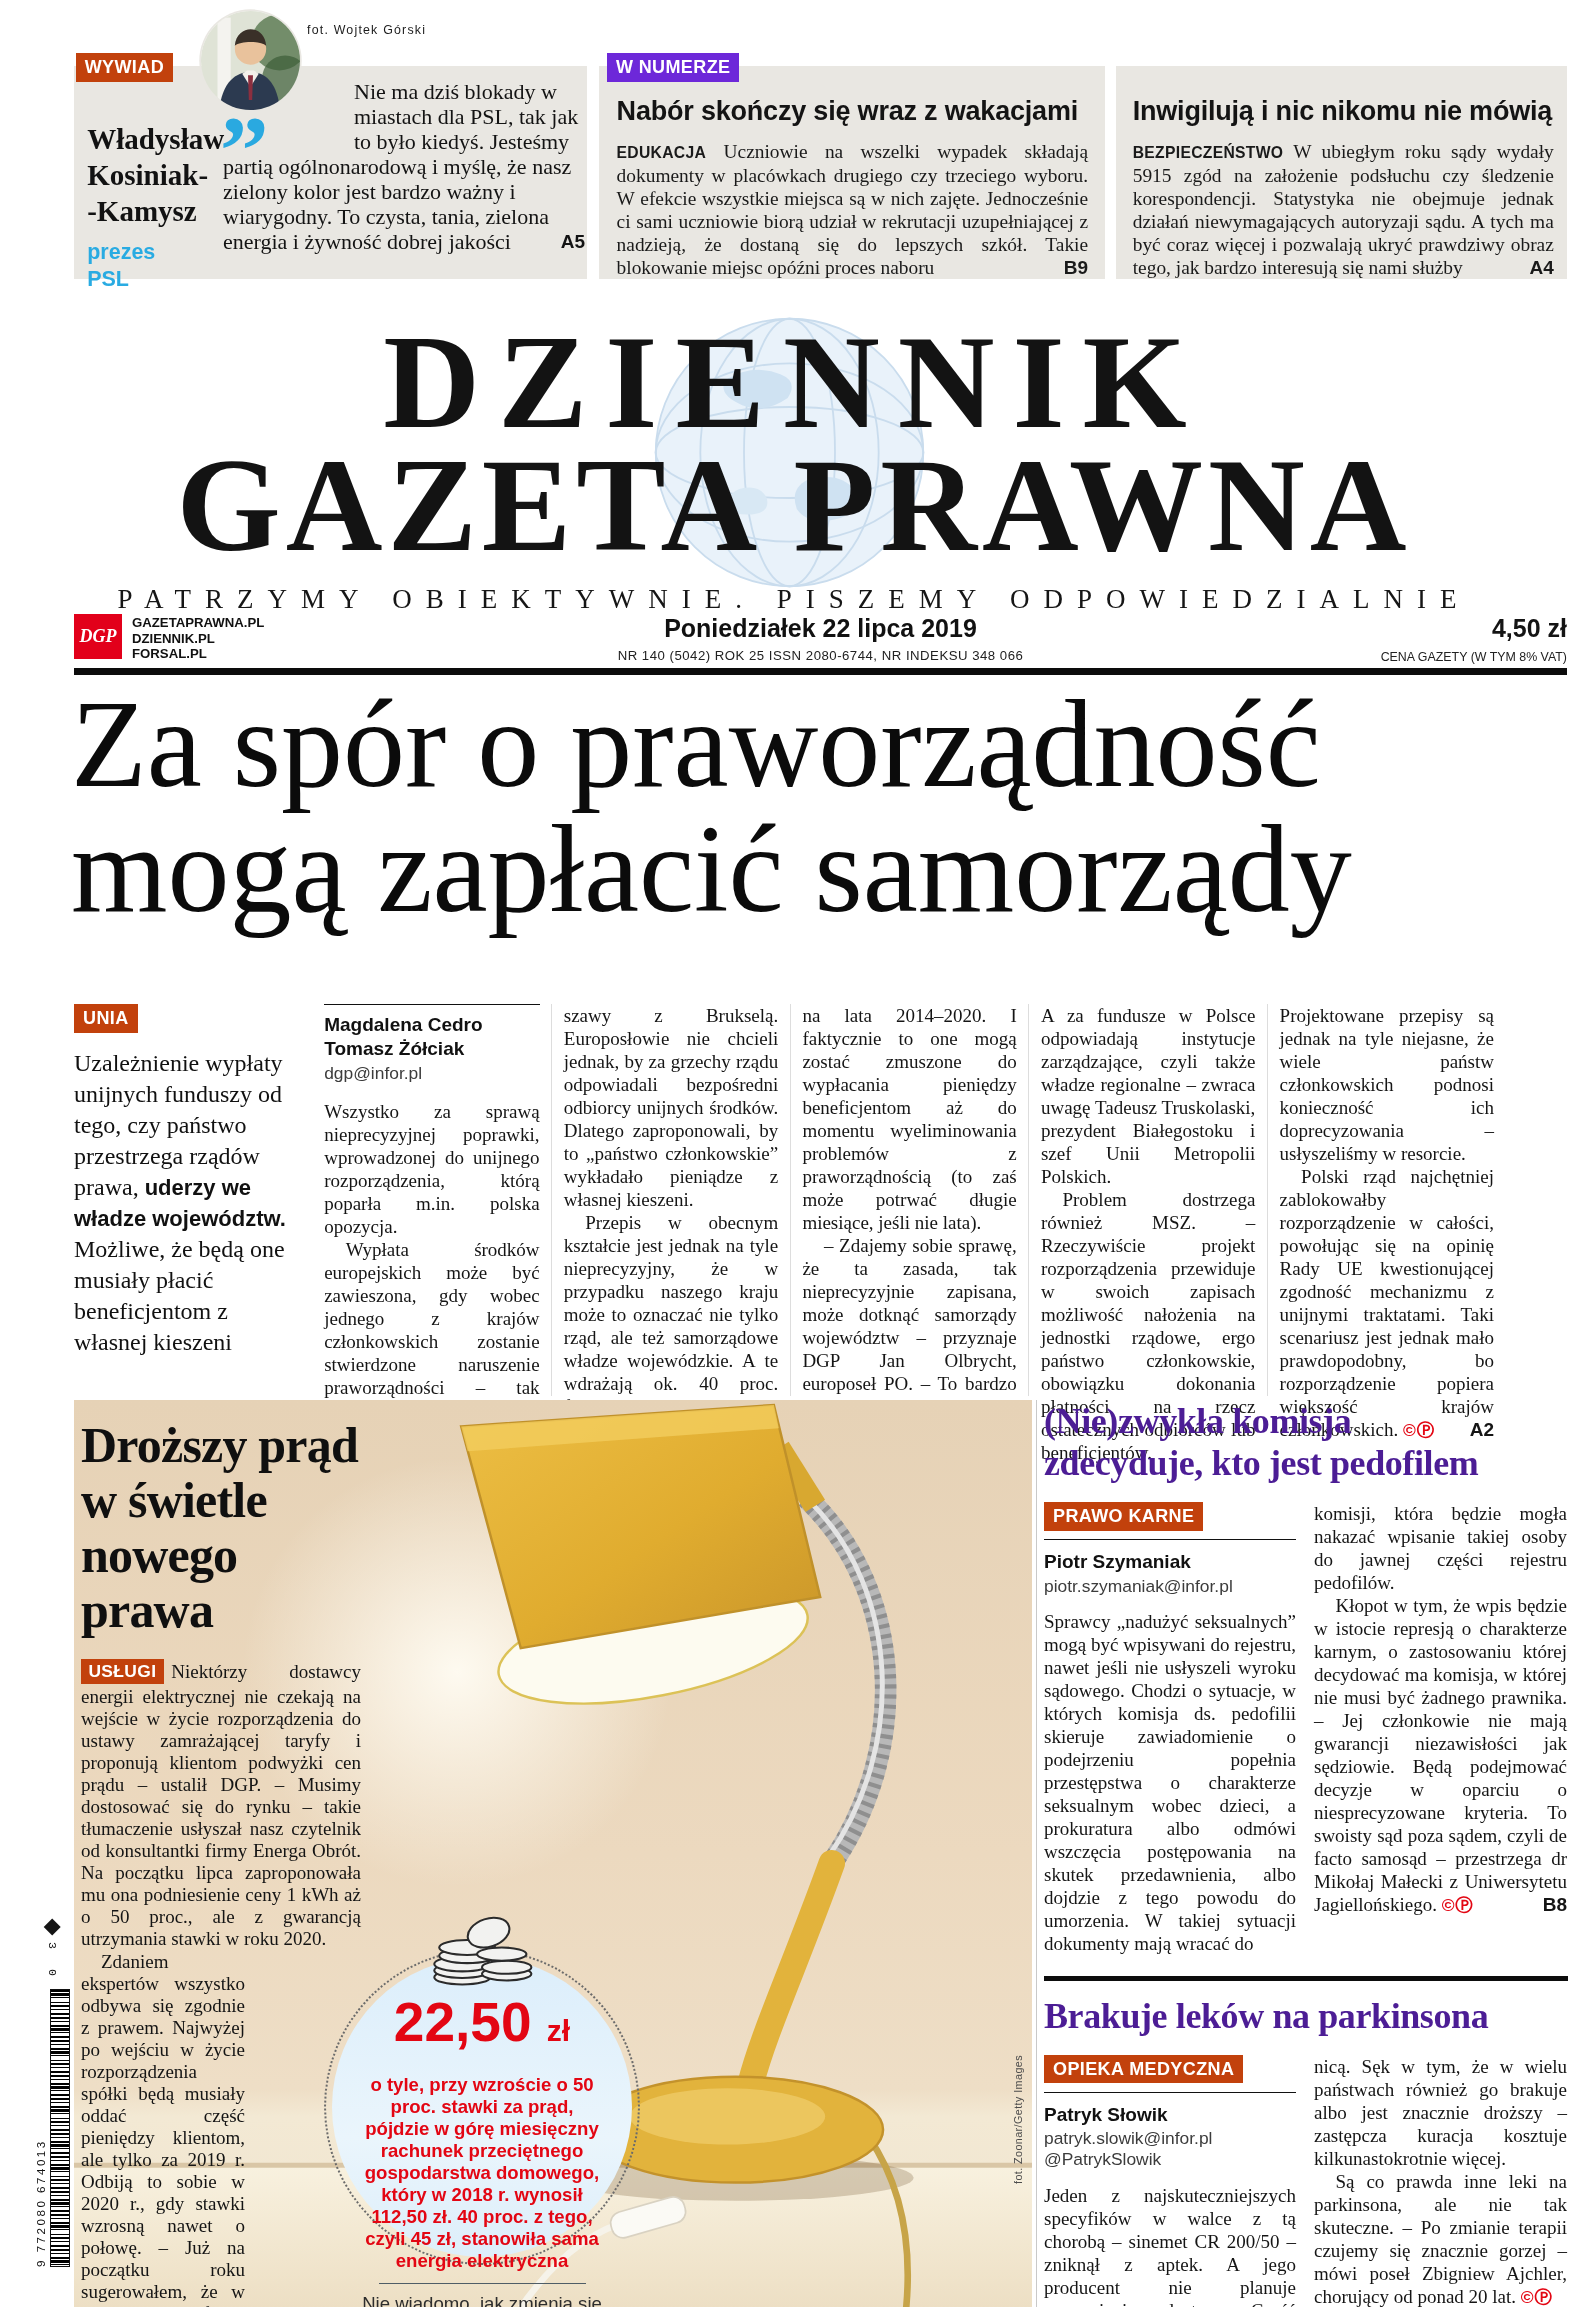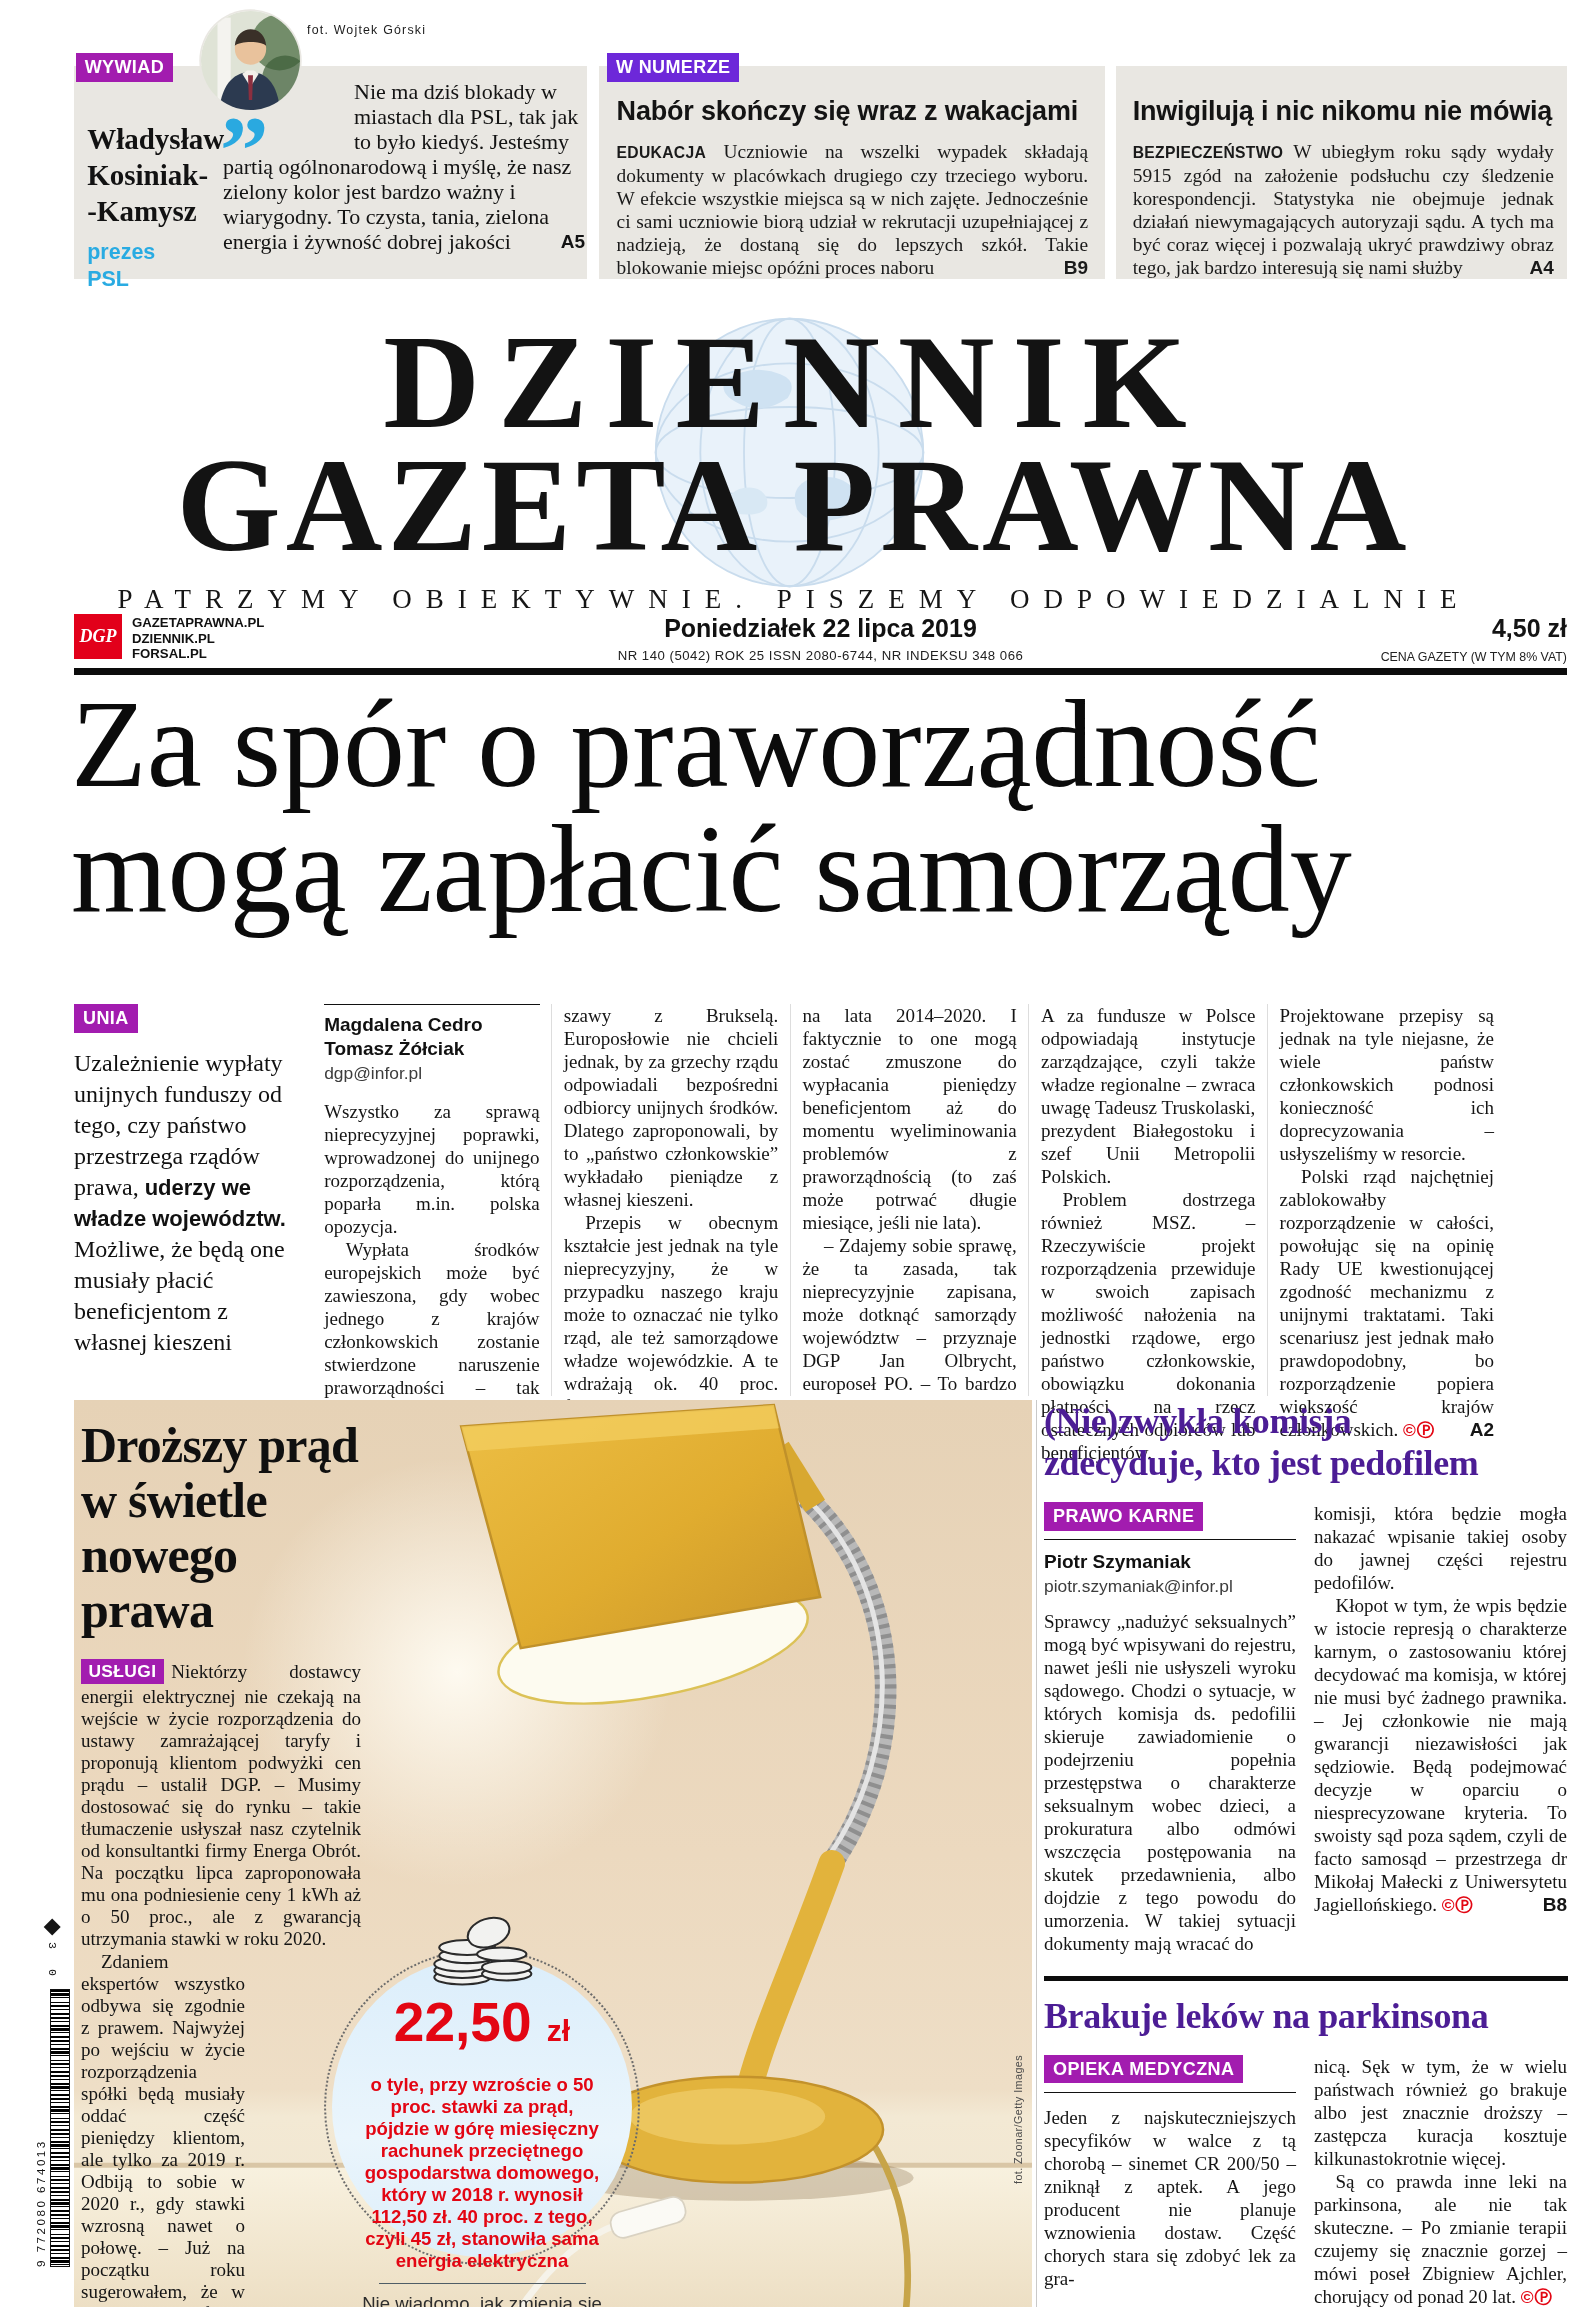--- a/index.html
+++ b/index.html
@@ -3,21 +3,21 @@
 <meta charset="utf-8">
 <style>
   * { box-sizing: border-box; margin: 0; padding: 0; }
   html,body { background:#fff; }
   body { width:1588px; height:2307px; position:relative; font-family:"Liberation Serif","DejaVu Serif",serif; color:#141414; overflow:hidden; }
   #page { position:absolute; inset:0; }
 
   .sans { font-family:"Liberation Sans","DejaVu Sans",sans-serif; }
 
   
-  .badge { display:inline-block; font-family:"Liberation Sans","DejaVu Sans",sans-serif; font-weight:bold; font-size:18px; line-height:1; color:#fff; background:#a21caf; padding:5px 9px 5.8px; letter-spacing:0.4px; }
+  .badge { display:inline-block; font-family:"Liberation Sans","DejaVu Sans",sans-serif; font-weight:bold; font-size:18px; line-height:1; color:#fff; background:#c2410c; padding:5px 9px 5.8px; letter-spacing:0.4px; }
   .badge.black { background:#6d28d9; }
 
   
   #top-strip { position:absolute; left:74px; top:66px; width:1493px; height:213px; display:flex; gap:11.6px; }
   .strip-box { background:#e9e7e2; position:relative; height:100%; }
   #strip-wywiad { width:513px; }
   #strip-edu { width:506px; padding:30px 16.5px 0 18px; }
   #strip-sec { flex:1; padding:30px 13.2px 0 16.5px; }
 
   #wywiad-badge { position:absolute; left:1.7px; top:-13.2px; }
@@ -365,20 +365,25 @@
         </div>
       </div>
     </div>
 
     <div id="park-rule"></div>
     <div class="rh" id="park-head">Brakuje leków na parkinsona</div>
     <div class="art-row">
       <div class="rcol1">
         <span class="badge">OPIEKA MEDYCZNA</span>
         <div class="thinrule"></div>
+        <div class="rbyline">
+          <div class="byline">Patryk Słowik</div>
+          <div class="byline-mail">patryk.slowik@infor.pl</div>
+          <div class="tw">@PatrykSlowik</div>
+        </div>
         <div class="bodytext">
           <p>Jeden z najskuteczniejszych specyfików w walce z tą chorobą – sinemet CR 200/50 – zniknął z aptek. A jego producent nie planuje wznowienia dostaw. Część chorych stara się zdobyć lek za gra-</p>
         </div>
       </div>
       <div class="rcol2">
         <div class="bodytext">
           <p>nicą. Sęk w tym, że w wielu państwach również go brakuje albo jest znacznie droższy – zastępcza kuracja kosztuje kilkunastokrotnie więcej.</p>
           <p><span>Są co prawda inne leki na parkinsona, ale nie tak skuteczne. – Po zmianie terapii czujemy się znacznie gorzej – mówi poseł Zbigniew Ajchler, chorujący od ponad 20 lat. </span><span class="mark">©</span><span class="mark">Ⓟ</span><span class="pageref">A3</span></p>
         </div>
       </div>

